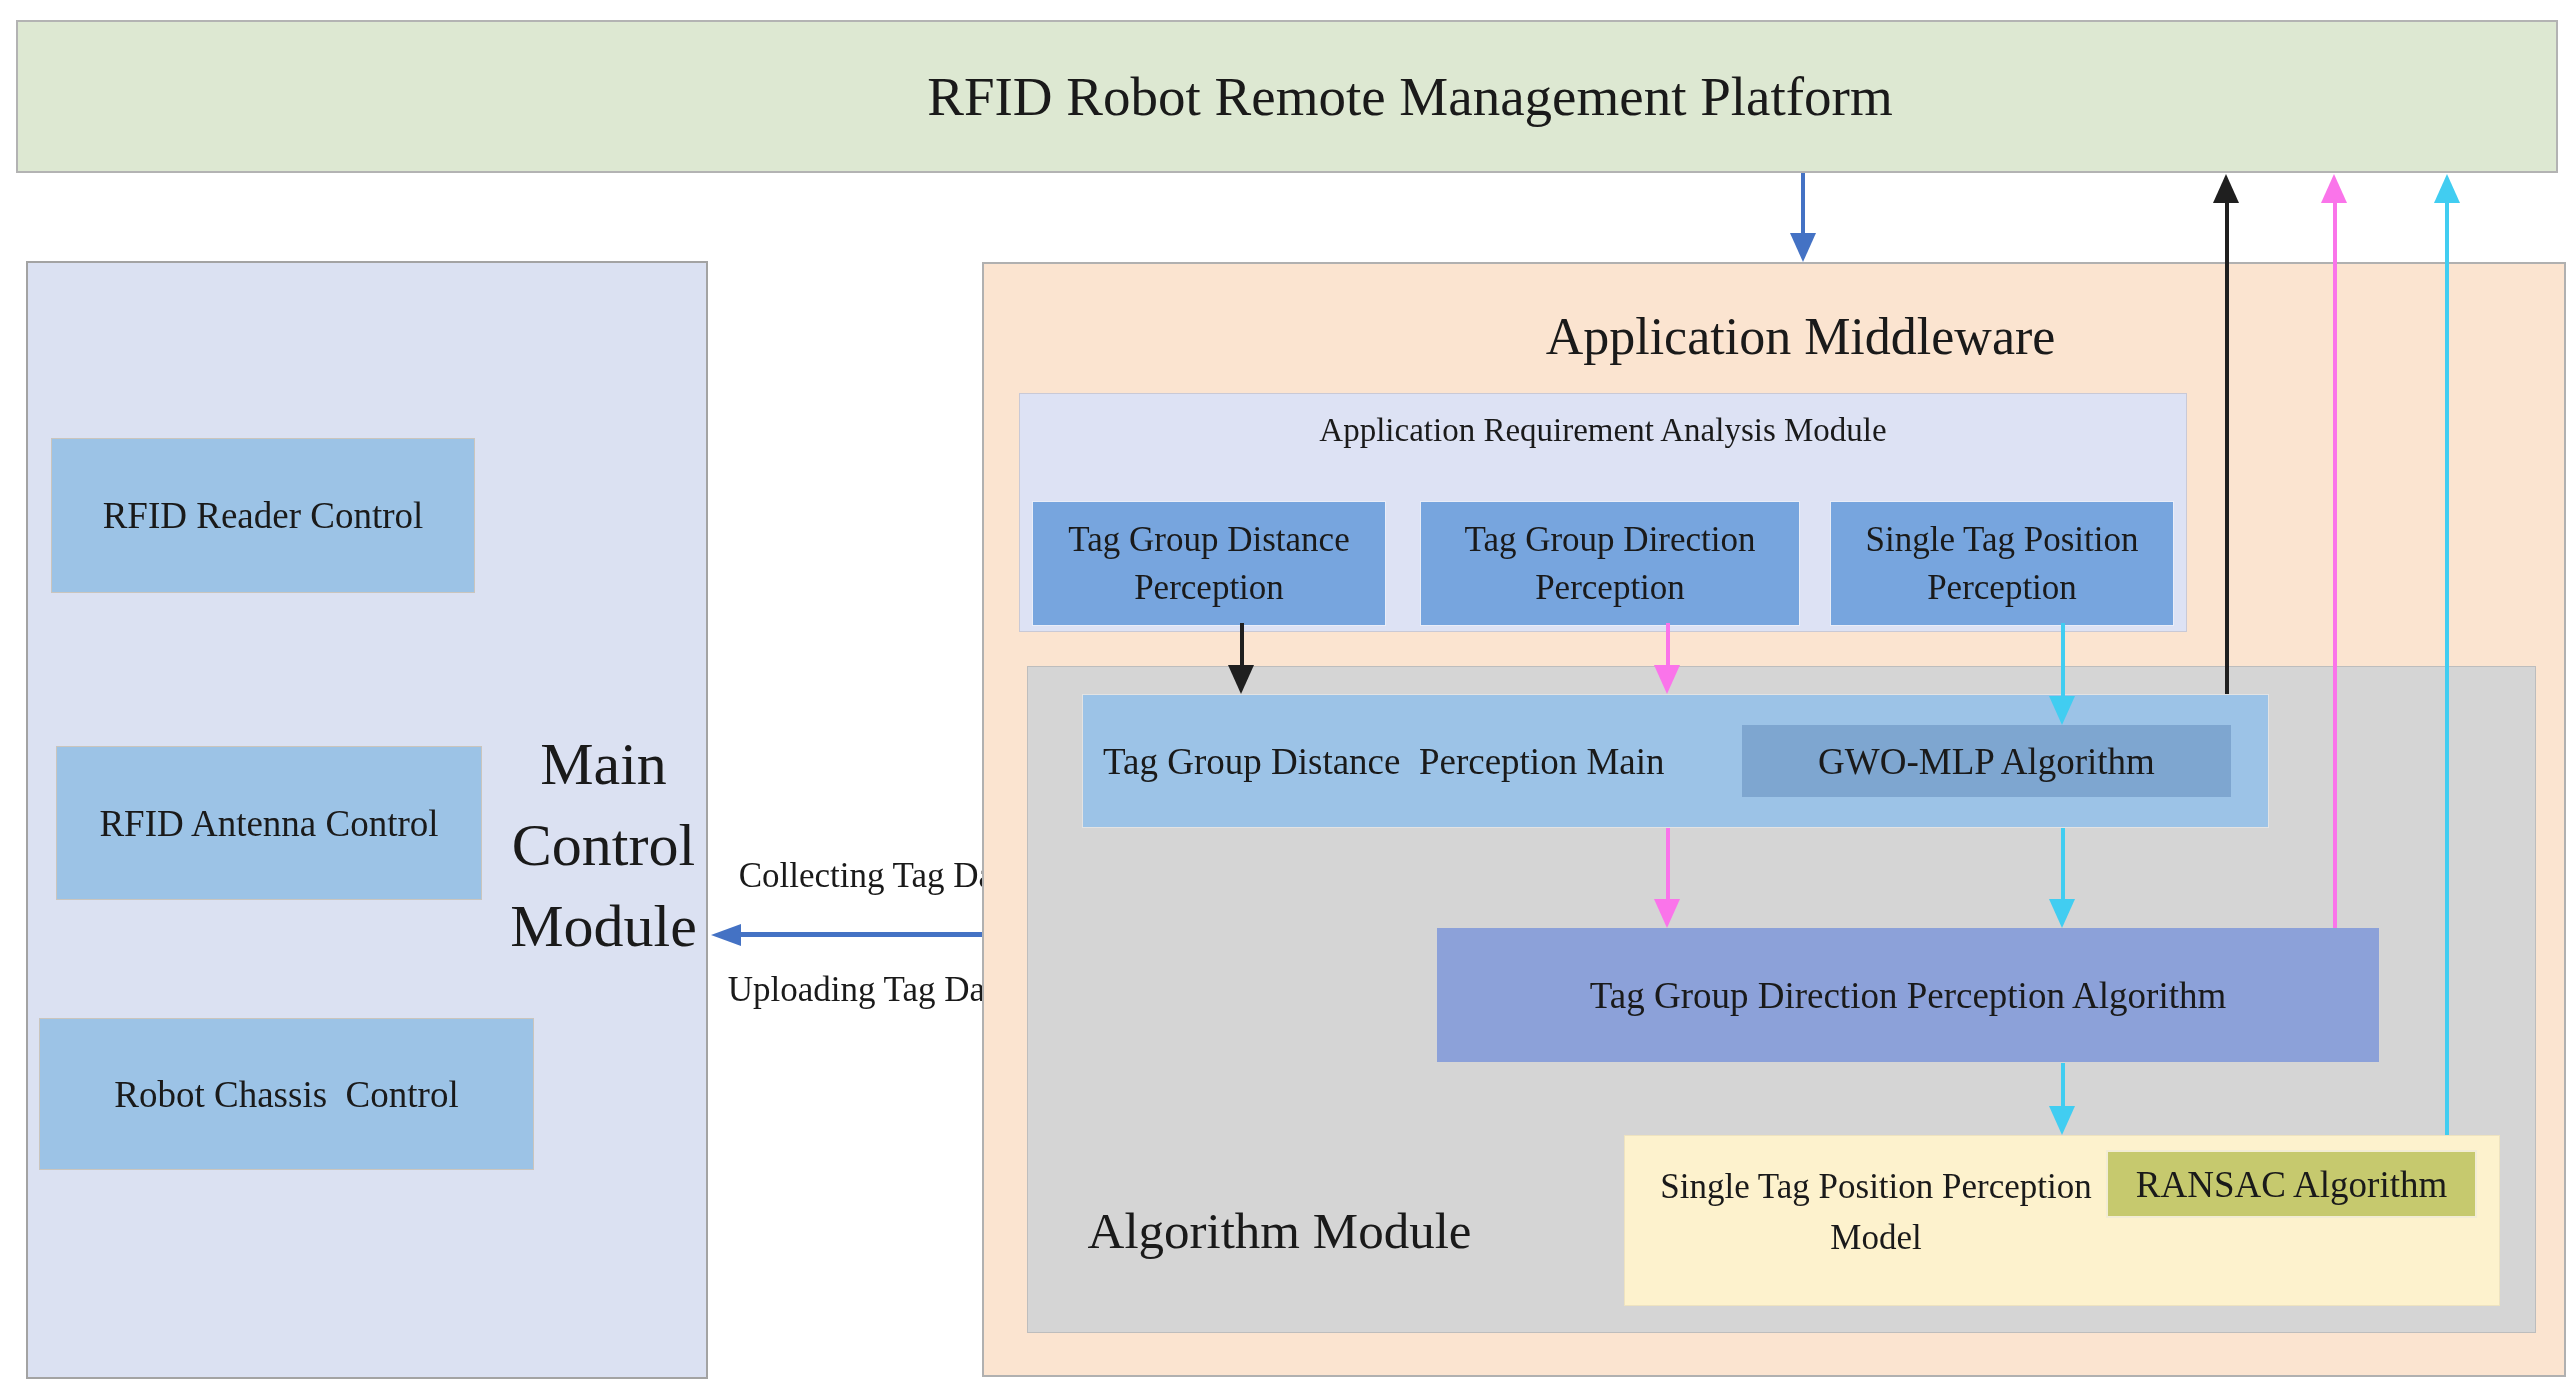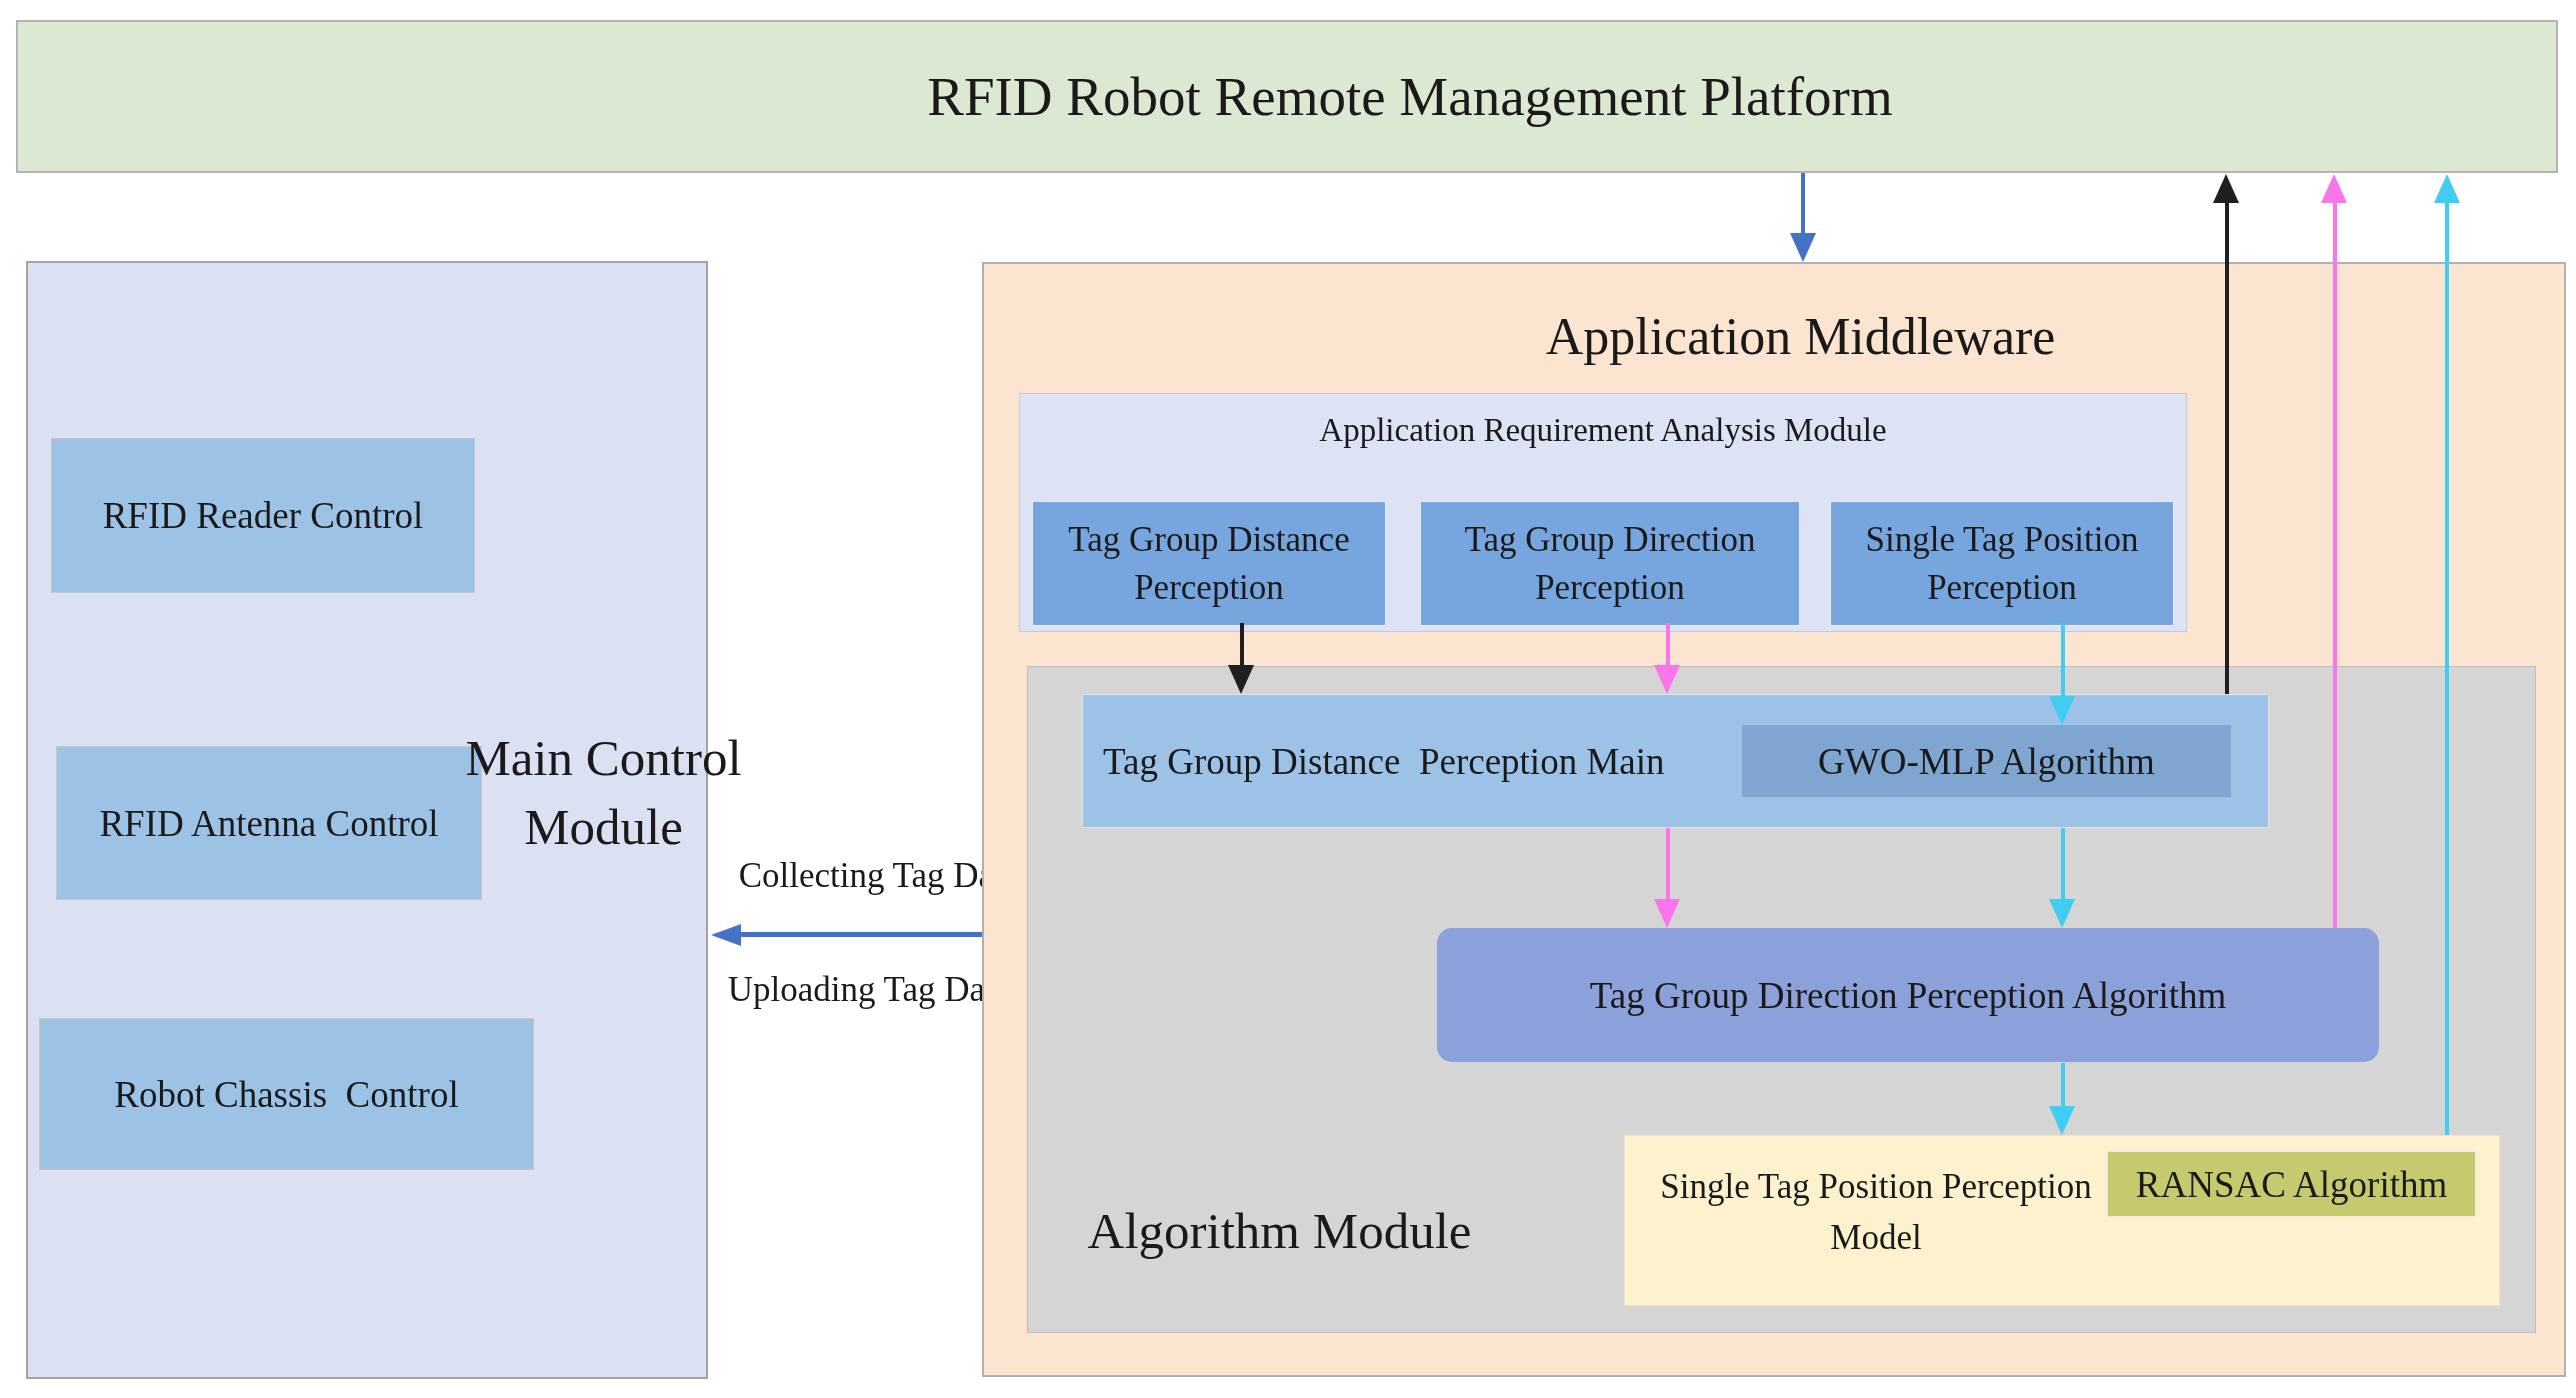--- a/index.html
+++ b/index.html
@@ -27,21 +27,21 @@
   .left-panel{
     left:26px;top:261px;width:682px;height:1118px;
     background:var(--c-panel_lavender);
     border:2px solid #a3a3a3;
   }
   .ctrl-box{
     background:var(--c-control_box_blue);
     border:1.3px solid #cac5bd;
     font-size:37px;
   }
-  .mcm-title{left:459px;top:724px;width:289px;font-size:51px;line-height:1.35;text-align:center;}
+  .mcm-title{left:459px;top:724px;width:289px;font-size:60px;line-height:1.35;text-align:center;}
 
   .middleware{
     left:982px;top:262px;width:1584px;height:1115px;
     background:var(--c-middleware_peach);
     border:2px solid #b0b0b0;
   }
   .mw-title{left:1407px;top:303px;width:787px;height:66px;font-size:52px;}
 
   .aram{
     left:1019px;top:393px;width:1168px;height:239px;
@@ -72,21 +72,20 @@
   .distance-label{left:1103px;top:694px;width:656px;height:134px;display:flex;align-items:center;font-size:37px;}
   .gwo-box{
     left:1742px;top:725px;width:489px;height:72px;
     background:var(--c-gwo_box_blue);
     font-size:37px;
   }
   .direction-box{
     left:1437px;top:928px;width:942px;height:134px;
     background:var(--c-direction_box_blue);
     font-size:37px;
-    border-radius:15px;
   }
   .yellow-box{
     left:1624px;top:1135px;width:876px;height:171px;
     background:var(--c-position_model_yellow);
     border:1.3px solid #eee3c0;
   }
   .yellow-label{left:1653px;top:1162px;width:446px;font-size:35px;line-height:1.45;text-align:center;}
   .olive-box{
     left:2106px;width:371px;height:68px;
     background:var(--c-algorithm_olive);

